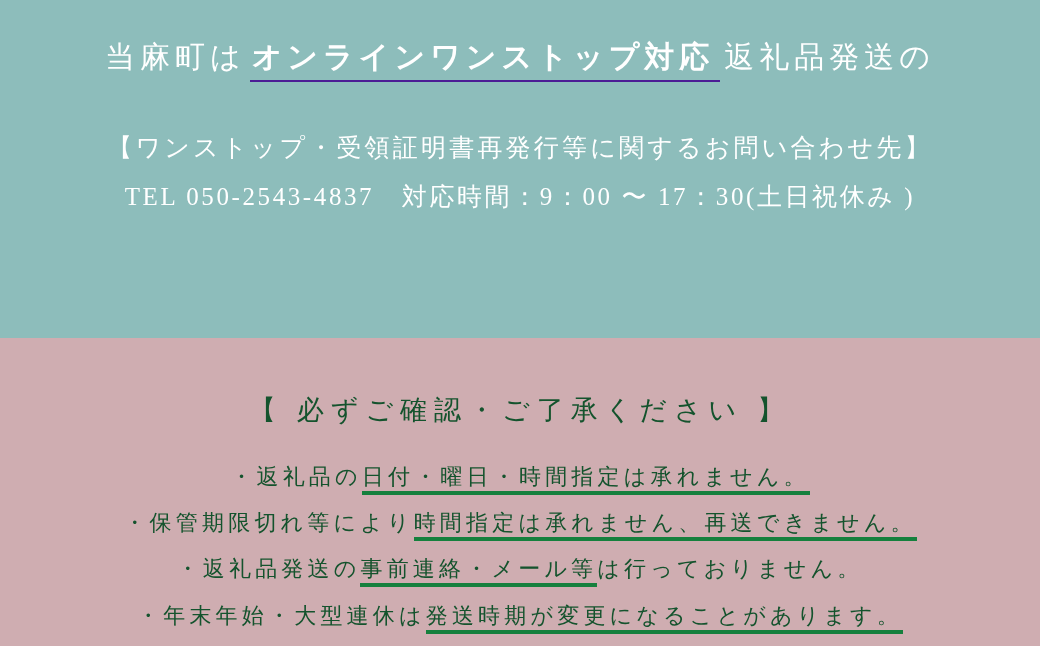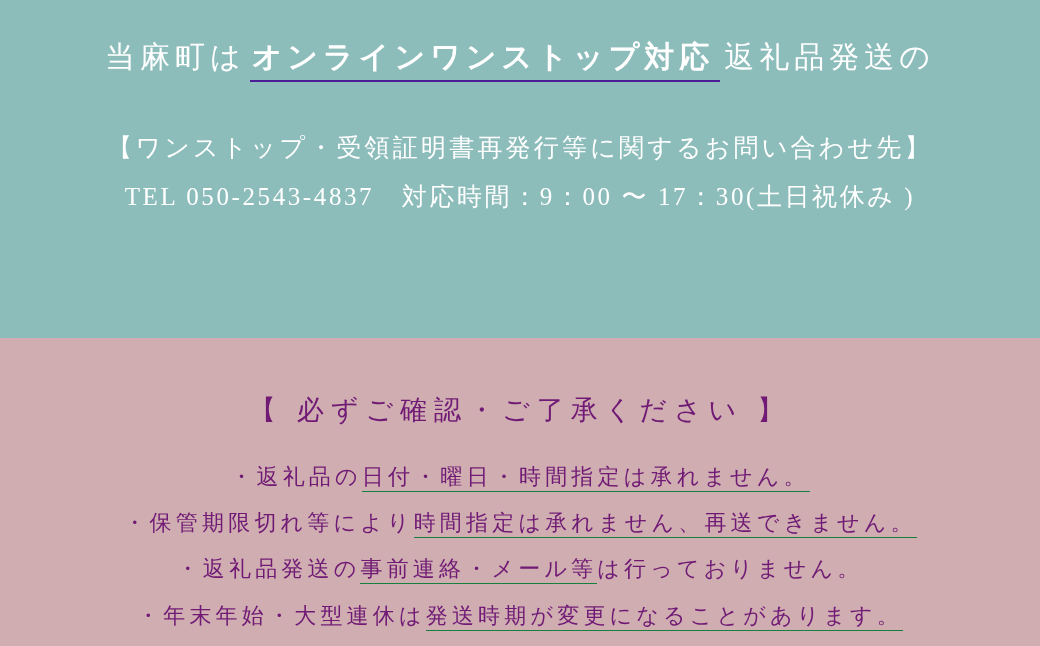--- a/index.html
+++ b/index.html
@@ -65,21 +65,21 @@
   .contact-line.tel {
     letter-spacing: 2.6px;
   }
 
   
   .panel-bottom {
     background: #cfadb1;
     flex: 1;
     width: 100%;
     box-sizing: border-box;
-    color: #701a75;
+    color: #14532d;
     display: flex;
     flex-direction: column;
     align-items: center;
     padding-top: 54px;
   }
   .notice-title {
     font-size: 27px;
     letter-spacing: 7px;
     white-space: nowrap;
     margin-bottom: 26px;
@@ -90,21 +90,21 @@
     padding: 0;
     text-align: center;
   }
   .notice-item {
     font-size: 22px;
     letter-spacing: 4.2px;
     white-space: nowrap;
     line-height: 2.1;
   }
   .notice-item .u {
-    border-bottom: 1px solid #15803d;
+    border-bottom: 4px solid #15803d;
     padding-bottom: 2px;
   }
 </style>
 </head>
 <body>
 
 <div class="page">
 
   <section class="panel-top">
     <div class="headline">

